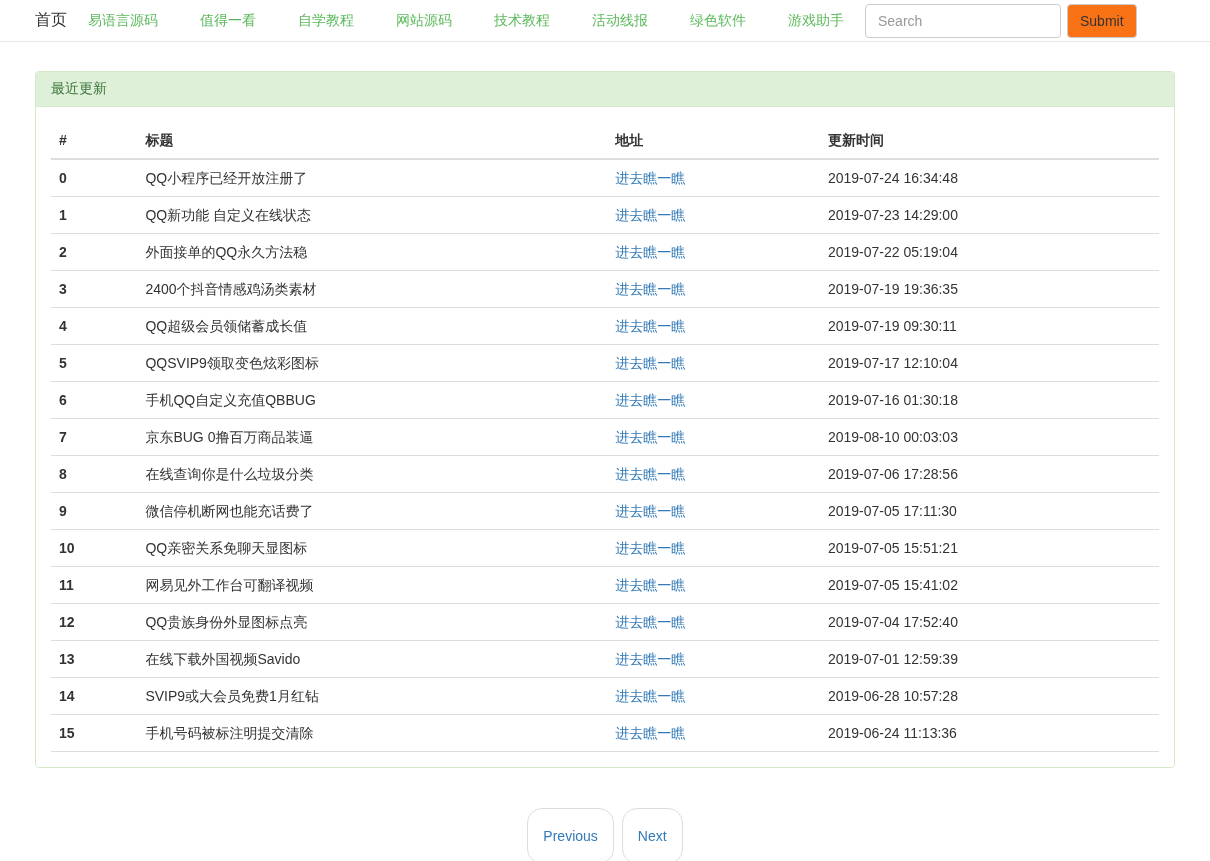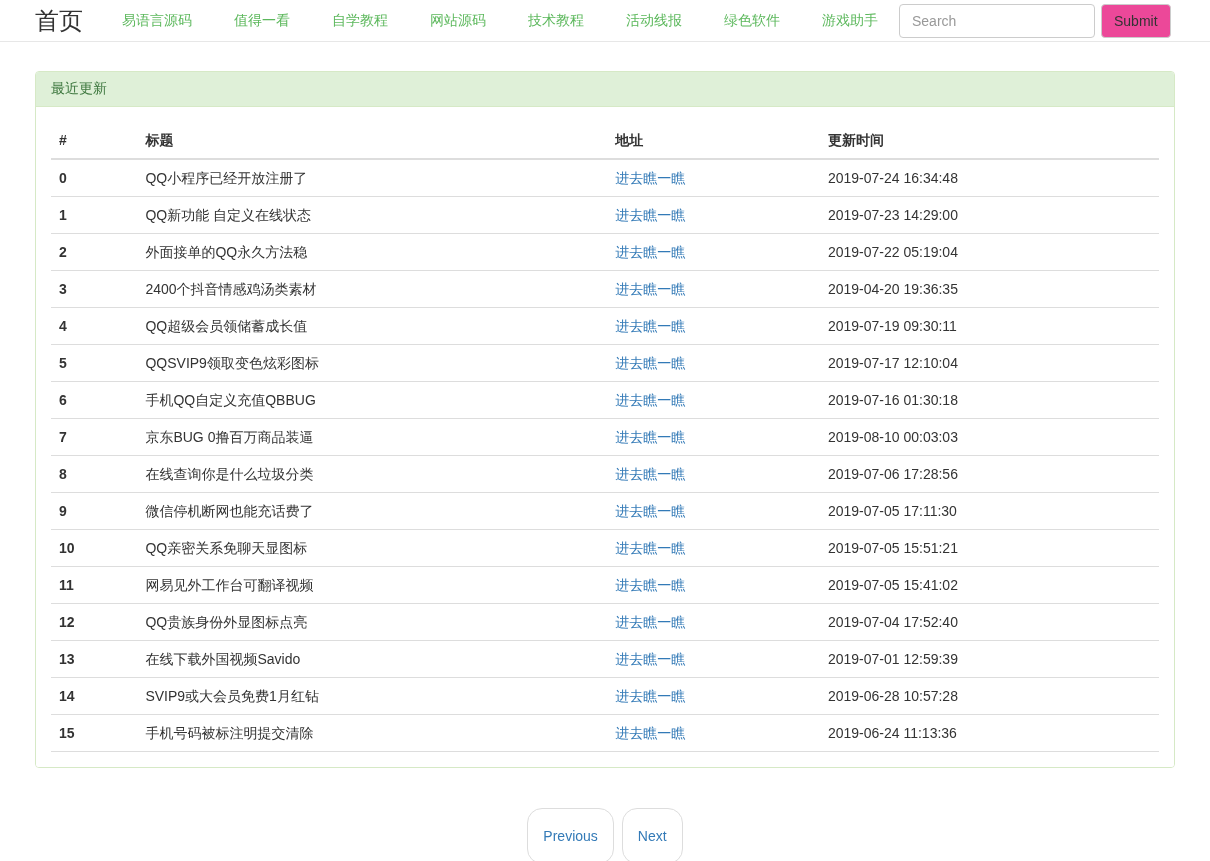--- a/index.html
+++ b/index.html
@@ -29,24 +29,23 @@
   }
   .navbar-inner{
     width: 1170px;
     margin: 0 auto;
     padding: 0 15px;
     height: 100%;
     display: flex;
     align-items: center;
   }
   .brand{
-    font-size: 24px;
+    font-size: 16px;
     color: #333;
     text-decoration: none;
-    margin-right: 18px;
     cursor: pointer;
     white-space: nowrap;
   }
   .nav-items{
     list-style: none;
     display: flex;
     align-items: flex-end;
     flex: 0 0 auto;
   }
   .nav-items li a{
@@ -71,21 +70,21 @@
     border-radius: 4px;
     font-size: 14px;
     color: #555;
     outline: none;
   }
   .nav-search input::placeholder{ color:#999; }
   .nav-search button{
     margin-left: 6px;
     height: 34px;
     padding: 6px 12px;
-    background: #ec4899;
+    background: #f97316;
     border: 1px solid #ccc;
     border-radius: 4px;
     font-size: 14px;
     color: #333;
     cursor: pointer;
   }
   
   .container{
     width: 1170px;
     margin: 12px auto;
@@ -231,21 +230,21 @@
             <tr>
               <th class="row-id">2</th>
               <td>外面接单的QQ永久方法稳</td>
               <td><a>进去瞧一瞧</a></td>
               <td>2019-07-22 05:19:04</td>
             </tr>
             <tr>
               <th class="row-id">3</th>
               <td>2400个抖音情感鸡汤类素材</td>
               <td><a>进去瞧一瞧</a></td>
-              <td>2019-04-20 19:36:35</td>
+              <td>2019-07-19 19:36:35</td>
             </tr>
             <tr>
               <th class="row-id">4</th>
               <td>QQ超级会员领储蓄成长值</td>
               <td><a>进去瞧一瞧</a></td>
               <td>2019-07-19 09:30:11</td>
             </tr>
             <tr>
               <th class="row-id">5</th>
               <td>QQSVIP9领取变色炫彩图标</td>

